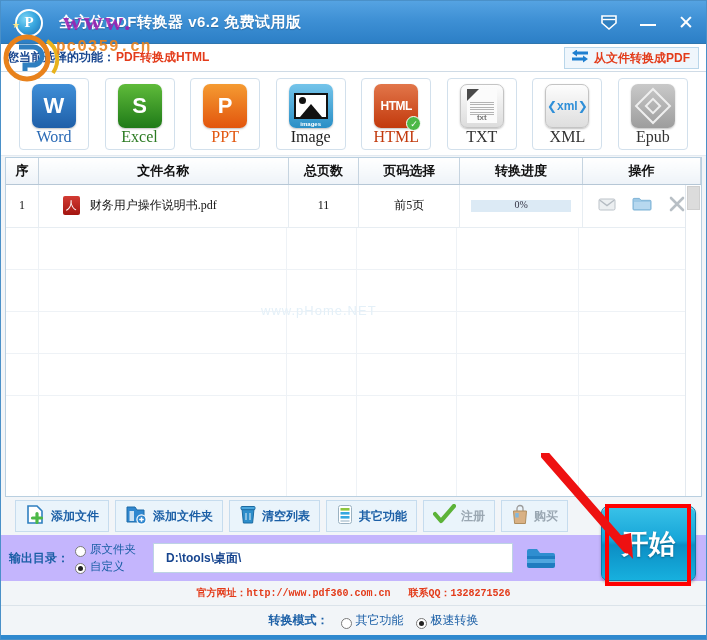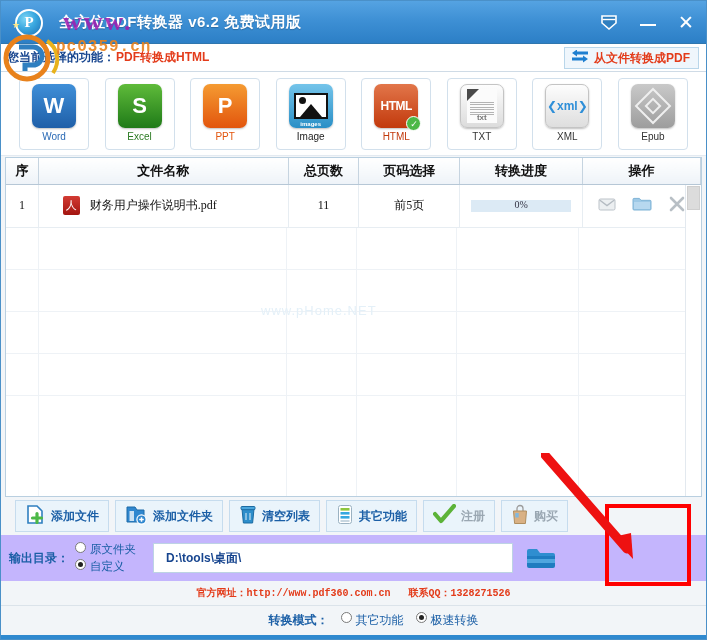--- a/index.html
+++ b/index.html
@@ -92,21 +92,21 @@
     width: 70px; height: 72px; border: 1px solid #d2e0ec; border-radius: 4px;
     background: #ffffff; display: flex; flex-direction: column;
     align-items: center; justify-content: center; gap: 2px; cursor: pointer;
   }
   .fmt .glyph {
     width: 44px; height: 44px; border-radius: 7px;
     display: flex; align-items: center; justify-content: center;
     font-weight: bold; color: #ffffff; position: relative;
     box-shadow: 0 1px 2px rgba(0,0,0,.25);
   }
-  .fmt .cap { font-size: 10px; line-height: 13px; }
+  .fmt .cap { font-size: 16px; line-height: 13px; font-family: Liberation Serif, serif; }
   .g-word  { background: linear-gradient(to bottom,#3f8fd8,#1f5fa8); font-size: 22px; }
   .g-excel { background: linear-gradient(to bottom,#5fbb3a,#1f7a18); font-size: 22px; }
   .g-ppt   { background: linear-gradient(to bottom,#f59b32,#e2550d); font-size: 22px; }
   .g-image { background: linear-gradient(to bottom,#74c4ea,#2a8fc6); }
   .g-html  { background: linear-gradient(to bottom,#e2764a,#c2390c); font-size: 12px; letter-spacing:-0.5px; }
   .g-txt   { background: linear-gradient(to bottom,#fdfdfd,#dcdcdc); border:1px solid #c4c4c4; }
   .g-xml   { background: linear-gradient(to bottom,#fdfdfd,#dedede); border:1px solid #c4c4c4; }
   .g-epub  { background: linear-gradient(to bottom,#c9c9c9,#9d9d9d); }
   .c-word {color:#2a6ab5;} .c-excel{color:#2b7a22;} .c-ppt{color:#e2550d;}
   .c-image{color:#222;} .c-html{color:#c2390c;} .c-txt{color:#333;}
@@ -197,21 +197,21 @@
   .tbtn .lbl { font-size: 12px; color: #1b5fa6; font-weight: bold; font-family: "Liberation Serif", serif; }
   .tbtn .lbl.gray { color: #9aa7b2; }
 
   
   .outrow {
     flex: none; height: 46px; display: flex; align-items: center;
     padding-left: 8px; background: #c4b5fd; position: relative;
   }
   .outlbl { font-size: 12px; color: #1b5fa6; font-weight: bold; width: 66px; font-family:"Liberation Serif",serif;}
   .radios { display: flex; flex-direction: column; gap: 2px; width: 74px; }
-  .radio { display: flex; align-items: flex-start; gap: 4px; font-size: 11.5px; color: #1b5fa6; cursor:pointer; font-family:"Liberation Serif",serif;}
+  .radio { display: flex; align-items: flex-end; gap: 4px; font-size: 11.5px; color: #1b5fa6; cursor:pointer; font-family:"Liberation Serif",serif;}
   .rdot { width: 11px; height: 11px; border-radius: 50%; border: 1px solid #7a7a7a; background: #fff; position: relative; flex:none;}
   .rdot.on:after { content:""; position:absolute; left:2px; top:2px; width:5px;height:5px;border-radius:50%;background:#222; }
   .pathfield {
     width: 360px; height: 30px; background: #ffffff; border: 1px solid #bdd3e4;
     display: flex; align-items: center; padding-left: 12px; margin-left: 4px;
   }
   .pathfield .val { font-size: 12px; color: #17458f; font-weight: bold; }
   .folderbtn { width: 36px; height: 28px; margin-left: 10px; cursor: pointer; }
 
   
@@ -557,20 +557,23 @@
       <span>其它功能</span>
     </label>
     <label class="radio">
       <span class="rdot on"></span>
       <span>极速转换</span>
     </label>
   </div>
 
   <div class="bottombar"></div>
 
+  <div class="startbtn">
+    <span class="slbl">开始</span>
+  </div>
   <div class="annot-box"></div>
   <div class="annot-arrow">
     <svg width="110" height="110" viewBox="0 0 110 110">
       <path d="M4 2 L86 96" stroke="#ee1111" stroke-width="9" stroke-linecap="round"></path>
       <path d="M92 106 L72 84 L90 80 Z" fill="#ee1111"></path>
     </svg>
   </div>
 
   <div class="wm wm-logo">
     <svg width="68" height="54" viewBox="0 0 68 54">

